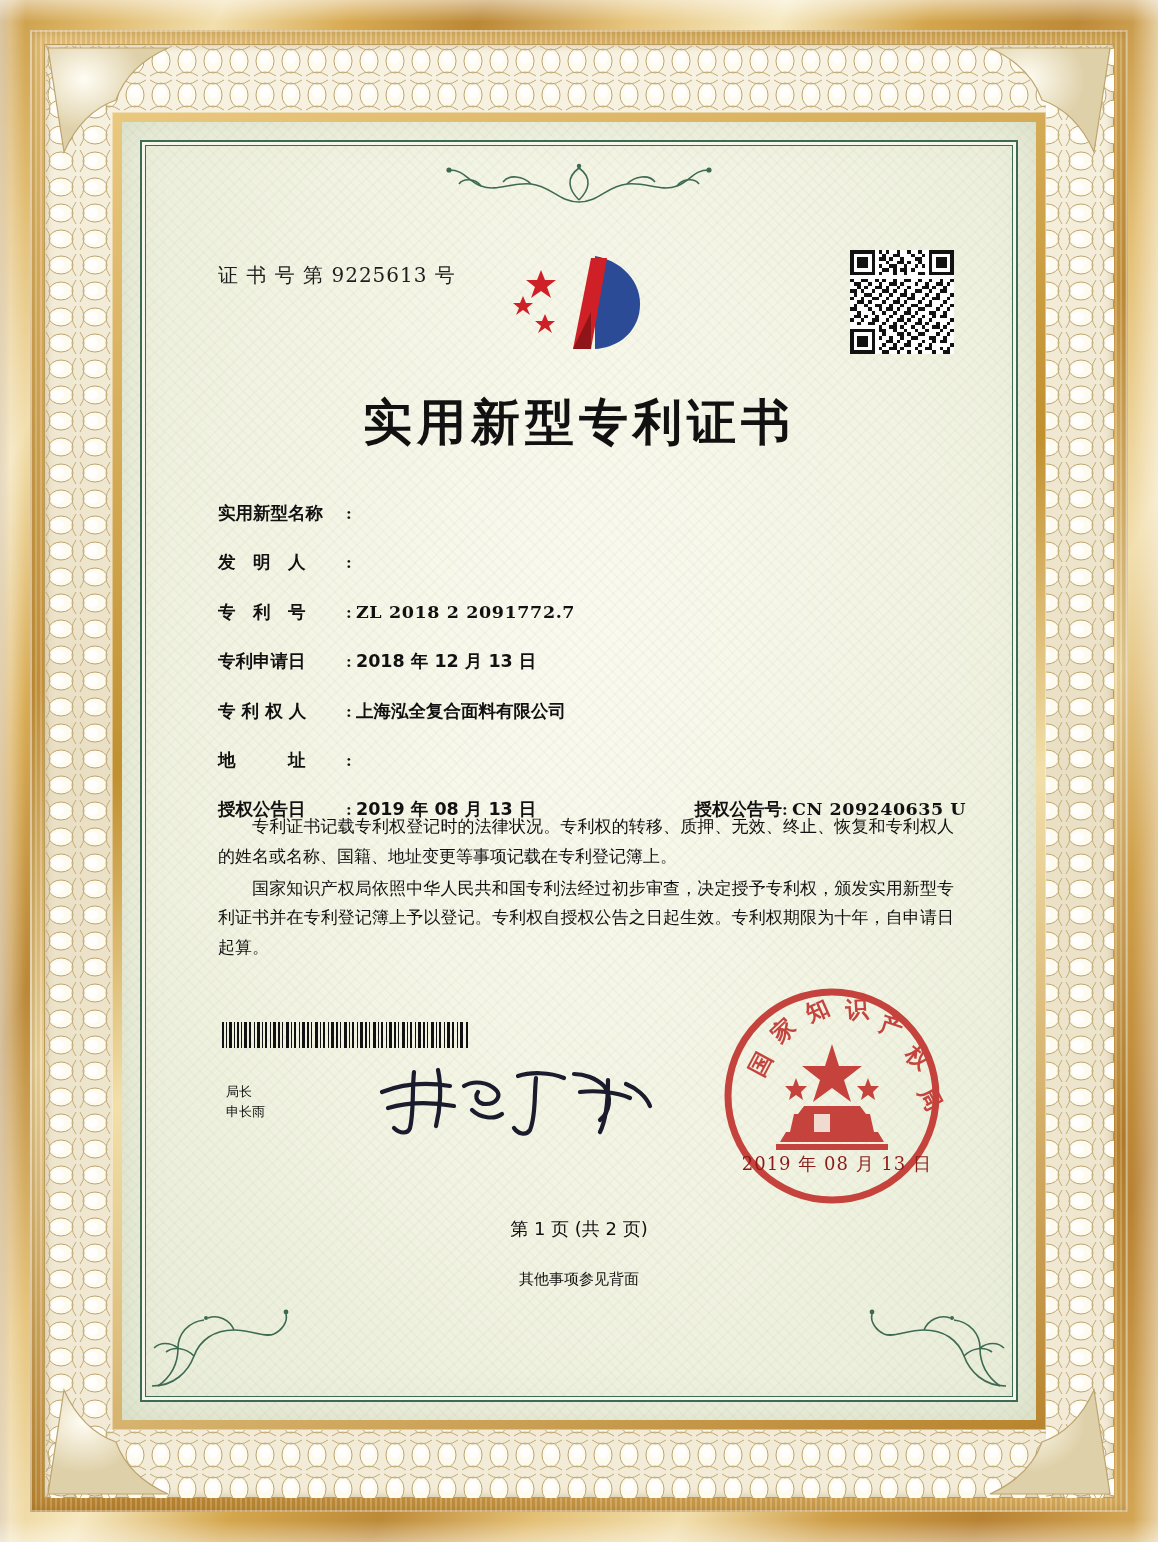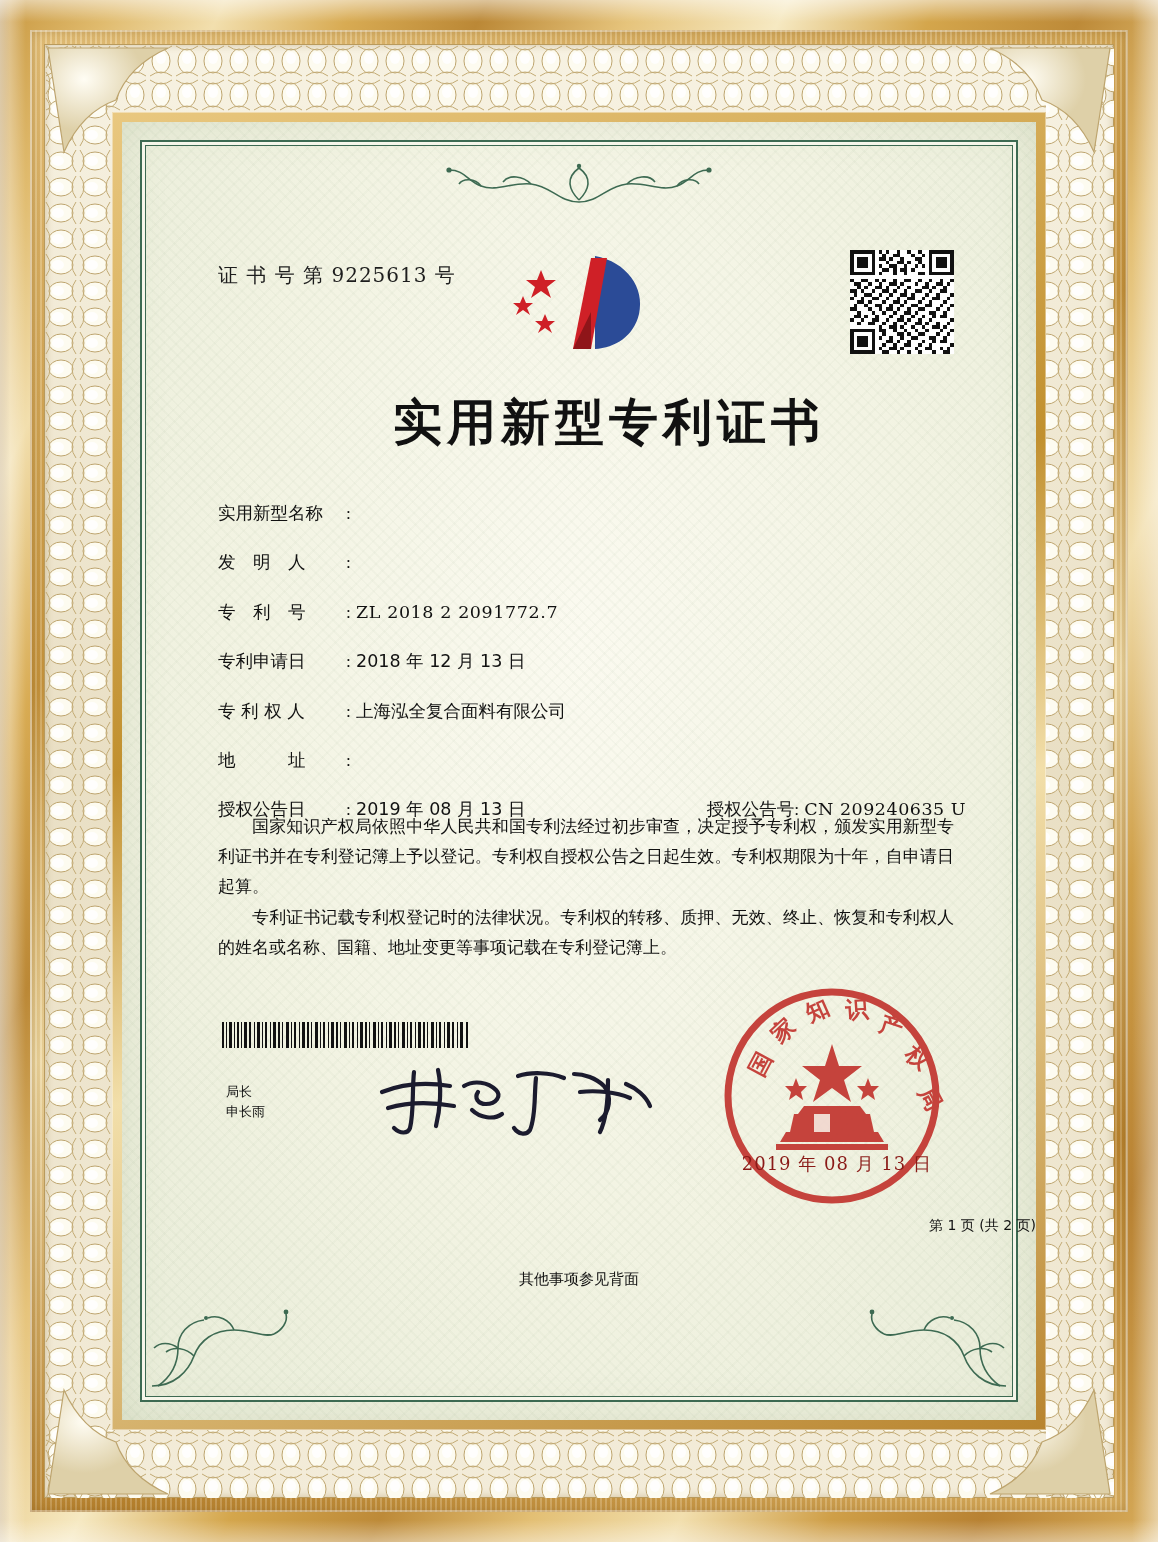--- a/index.html
+++ b/index.html
@@ -155,37 +155,37 @@
     position: absolute;
     top: 268px;
     left: 0;
     width: 100%;
     text-align: center;
     font-size: 49px;
     font-weight: bold;
     letter-spacing: 5px;
     color: #111111;
     font-family: "DejaVu Sans", "Liberation Sans", sans-serif;
-    margin-left: 30px;
   }
 
   
   .fields {
     position: absolute;
     left: 96px;
     right: 70px;
     top: 380px;
     font-size: 17.5px;
     color: #111;
     line-height: 1.28;
   }
   .field-row {
     display: flex;
     align-items: flex-start;
     margin-bottom: 27px;
+    font-weight: bold;
   }
   .f-label {
     flex: 0 0 auto;
     width: 128px;
     white-space: pre;
     font-family: "DejaVu Sans", "Liberation Sans", sans-serif;
     font-size: 17.5px;
   }
   .f-colon {
     flex: 0 0 auto;
@@ -258,22 +258,22 @@
     color: #8a1a17;
     letter-spacing: 1px;
     font-family: "DejaVu Serif", "Liberation Serif", serif;
   }
 
   
   .page-no {
     position: absolute;
     left: 0; width: 100%;
     top: 1095px;
-    text-align: right;
-    font-size: 14px;
+    text-align: center;
+    font-size: 18px;
     font-family: "DejaVu Sans", "Liberation Sans", sans-serif;
     color: #111;
   }
   .footnote {
     position: absolute;
     left: 0; width: 100%;
     top: 1148px;
     text-align: center;
     font-size: 15px;
     font-family: "DejaVu Sans", "Liberation Sans", sans-serif;
@@ -614,22 +614,22 @@
           <span class="f-label">授权公告日</span>
           <span class="f-colon">:</span>
           <span class="f-value">2019 年 08 月 13 日</span>
           <span class="second-label">授权公告号</span>
           <span class="f-colon">:</span>
           <span style="font-family:'DejaVu Serif','Liberation Serif',serif;letter-spacing:0.5px;">CN 209240635 U</span>
         </div>
       </div>
 
       <div class="paras">
+        <p>专利证书记载专利权登记时的法律状况。专利权的转移、质押、无效、终止、恢复和专利权人的姓名或名称、国籍、地址变更等事项记载在专利登记簿上。</p>
         <p>国家知识产权局依照中华人民共和国专利法经过初步审查，决定授予专利权，颁发实用新型专利证书并在专利登记簿上予以登记。专利权自授权公告之日起生效。专利权期限为十年，自申请日起算。</p>
-        <p>专利证书记载专利权登记时的法律状况。专利权的转移、质押、无效、终止、恢复和专利权人的姓名或名称、国籍、地址变更等事项记载在专利登记簿上。</p>
       </div>
 
       <svg class="barcode" viewBox="0 0 250 26" shape-rendering="crispEdges">
         <g fill="#111">
           <rect x="0" y="0" width="2" height="26"></rect>
             <rect x="4" y="0" width="1" height="26"></rect>
           <rect x="7" y="0" width="3" height="26"></rect>
             <rect x="12" y="0" width="1" height="26"></rect>
           <rect x="15" y="0" width="2" height="26"></rect>
             <rect x="19" y="0" width="1" height="26"></rect>

